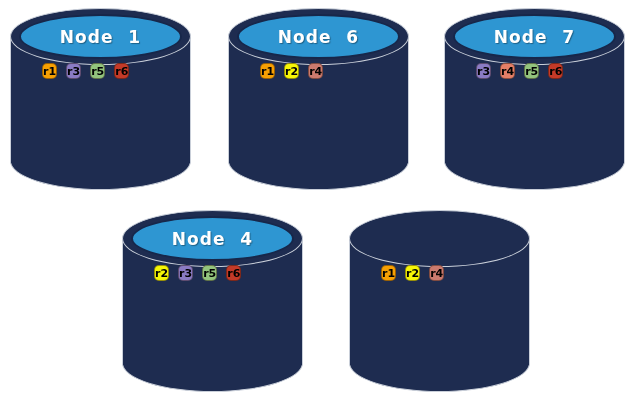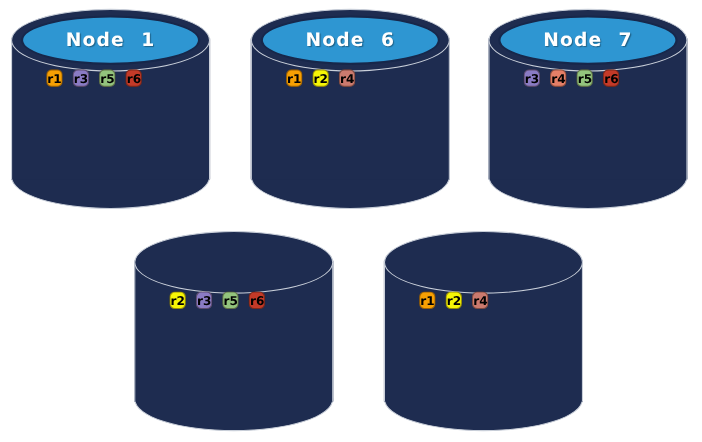--- a/index.html
+++ b/index.html
@@ -165,20 +165,23 @@
       <div class="bar" style="background: rgb(196, 58, 40);">
         <span>r6</span>
       </div>
     </div>
   </div>
 
   <div class="node" style="left:122px; top:210px;">
     <div class="cyl-bottom"></div>
     <div class="cyl-body"></div>
     <div class="cyl-top"></div>
+    <div class="cap">
+      <span class="title">Node 4</span>
+    </div>
     <div class="bars">
       <div class="bar" style="background: rgb(246, 246, 6);">
         <span>r2</span>
       </div>
       <div class="bar" style="background: rgb(138, 123, 196);">
         <span>r3</span>
       </div>
       <div class="bar" style="background: rgb(147, 196, 125);">
         <span>r5</span>
       </div>

